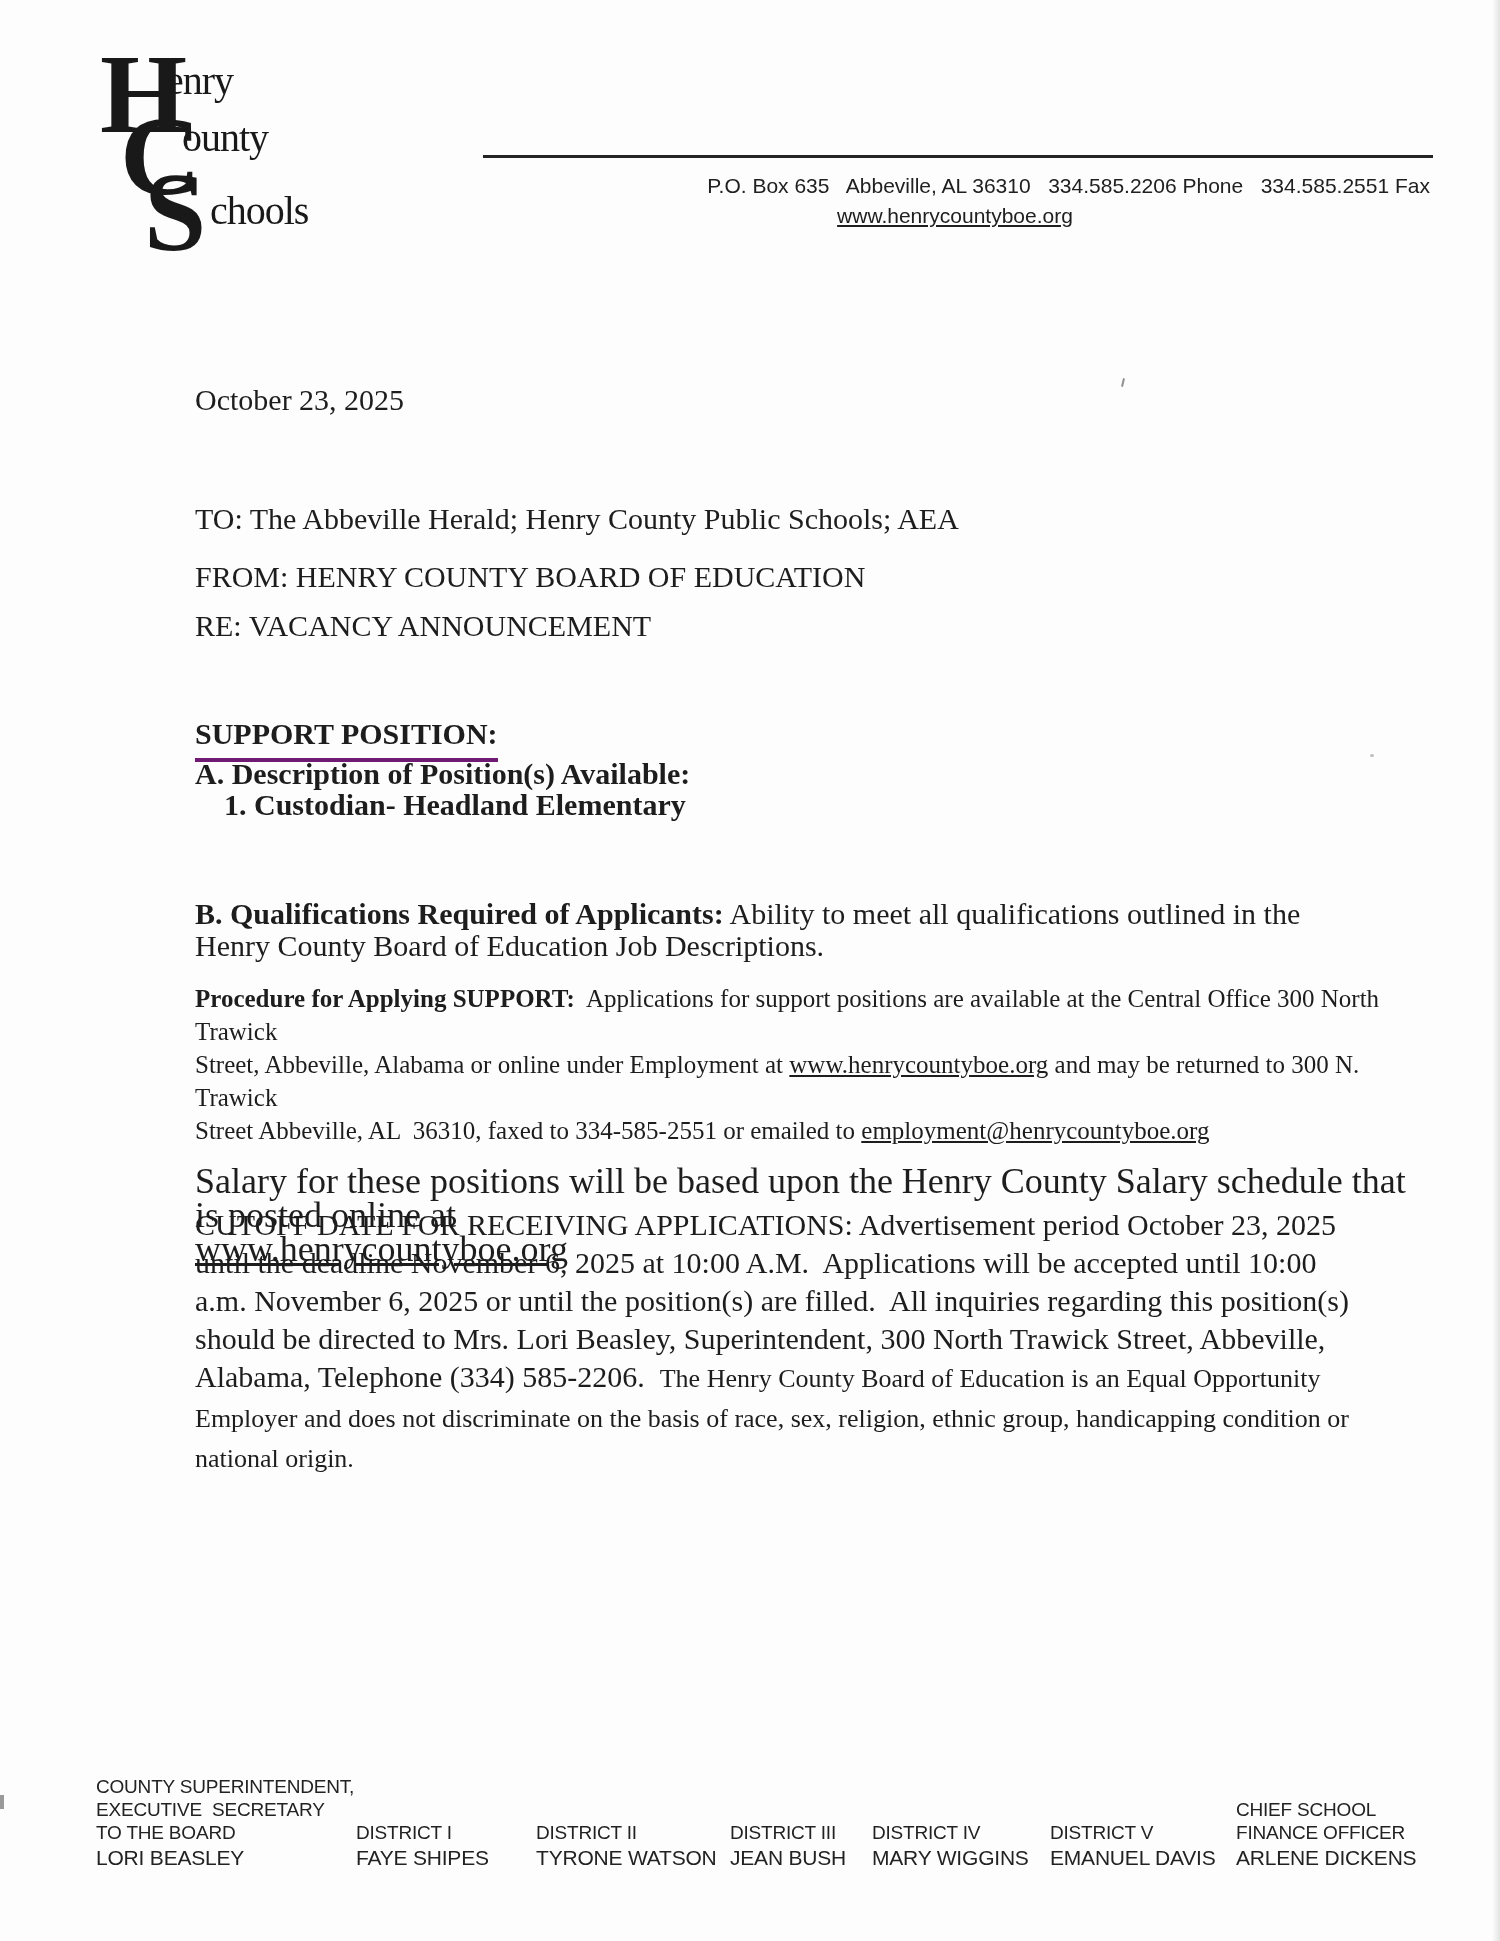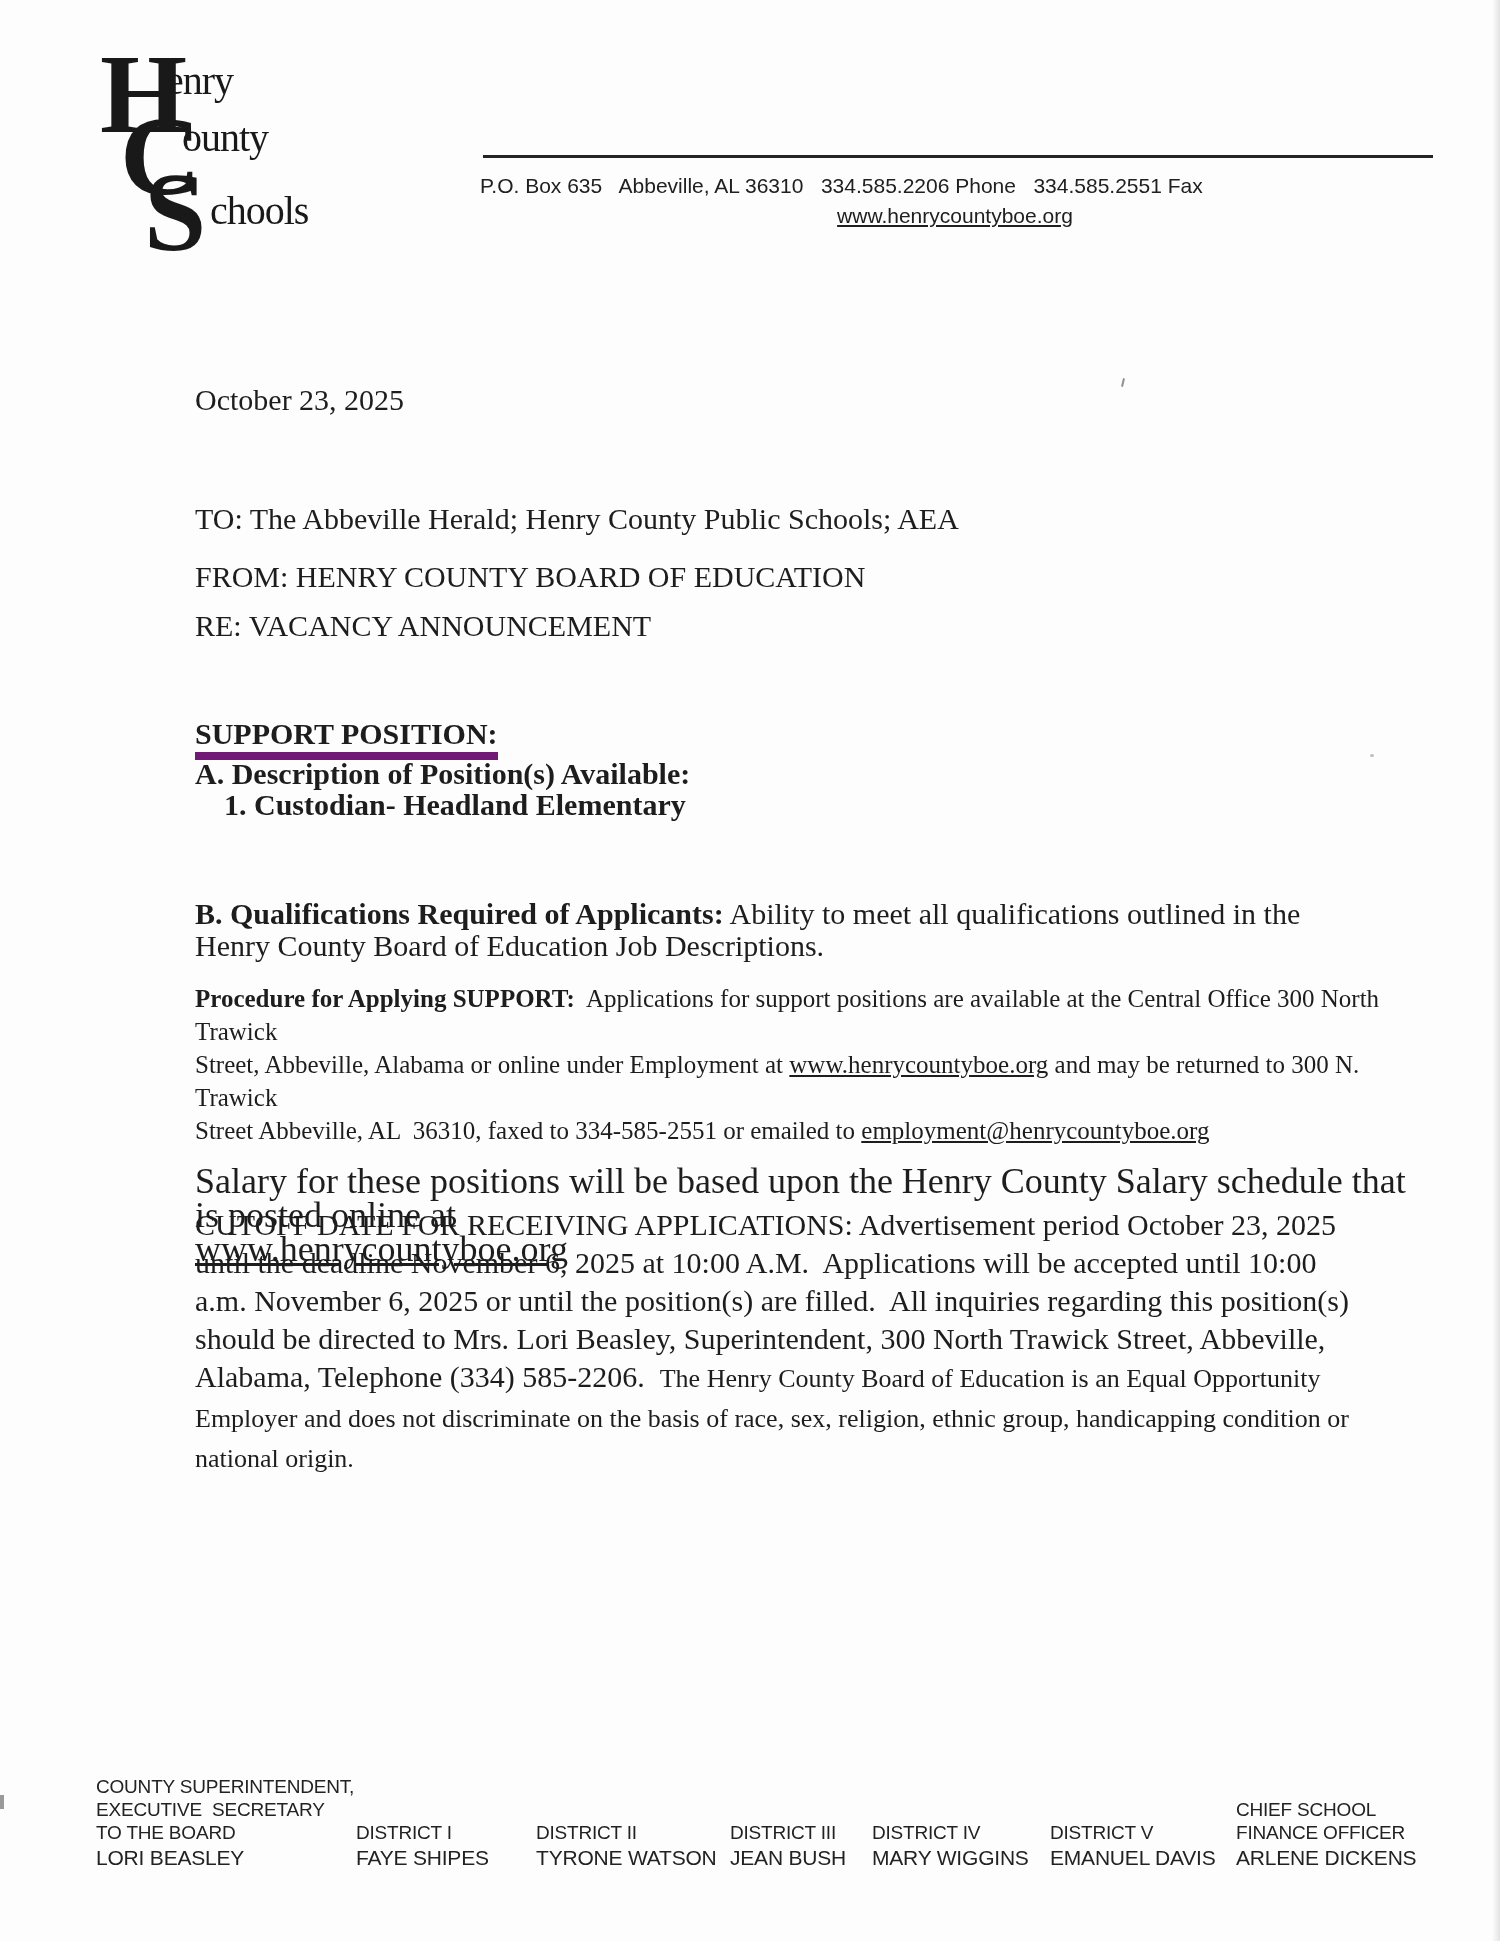--- a/index.html
+++ b/index.html
@@ -29,34 +29,34 @@
   .logo-ounty { left:82px; top:90px; }
   .logo-s { left:44px; top:128px; }
   .logo-chools { left:110px; top:163px; }
   
   .header-title { position:absolute; left:480px; top:68px; width:900px;
     text-align:center; font-style:italic; font-weight:bold; font-size:58px;
     letter-spacing:1px; color:#161616; white-space:nowrap; }
   .header-divider { position:absolute; left:483px; top:155px; width:950px; height:3px;
     background:#242424; }
   .header-contact { position:absolute; left:480px; top:174px; width:950px;
-    text-align:left; font-family:"Liberation Sans",sans-serif; font-size:21px;
+    text-align:right; font-family:"Liberation Sans",sans-serif; font-size:21px;
     color:#202020; white-space:pre; }
   .header-site { position:absolute; left:480px; top:204px; width:950px;
     text-align:center; font-family:"Liberation Sans",sans-serif; font-size:21px; }
   .header-site span { text-decoration:underline; color:#202020; cursor:pointer; }
   
   .line { position:absolute; left:195px; font-size:30px; line-height:36px;
     white-space:pre; color:#1d1d1d; }
   .date-line { top:382px; }
   .to-line { top:501px; }
   .from-line { top:559px; }
   .re-line { top:608px; }
   .support-heading { top:716px; font-weight:bold; }
-  .support-heading span { border-bottom:8px solid #701a75; padding-bottom:2px; }
+  .support-heading span { border-bottom:4px solid #701a75; padding-bottom:8px; }
   .desc-heading { top:756px; font-weight:bold; }
   .pos-item { top:787px; left:224px; font-weight:bold; }
   .para { position:absolute; left:195px; white-space:pre-wrap; color:#1d1d1d; }
   .qual-para { top:898px; width:1240px; font-size:30px; line-height:32px; }
   .bold { font-weight:bold; }
   .proc-para { top:982px; width:1240px; font-size:25px; line-height:33px; }
   .salary-para { top:1164px; width:1240px; font-size:36px; line-height:34px; }
   .cutoff-para { top:1206px; width:1250px; font-size:30px; line-height:38px; }
   .small-text { font-size:26px; }
   .doc-link { text-decoration:underline; cursor:pointer; color:inherit; }

